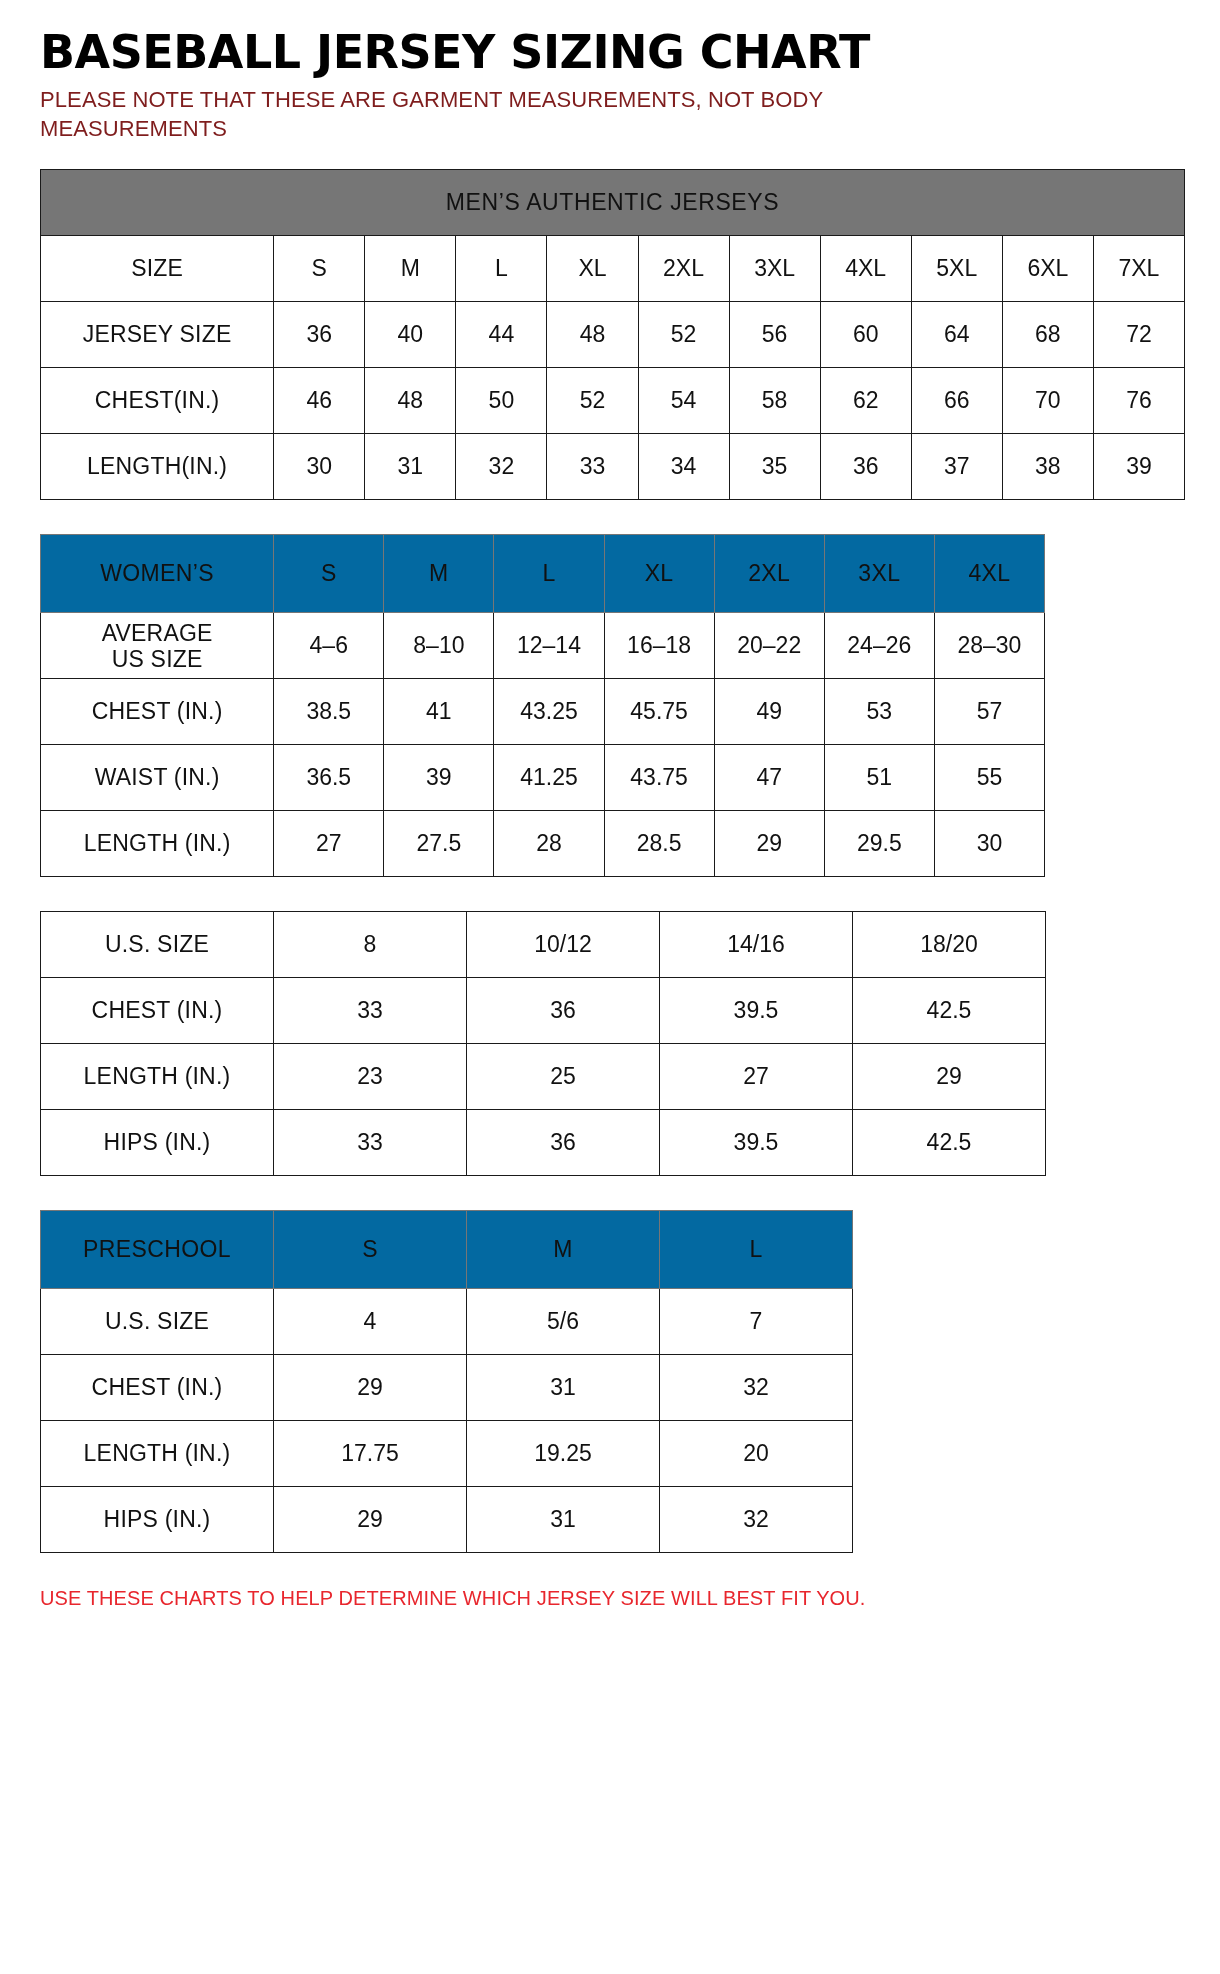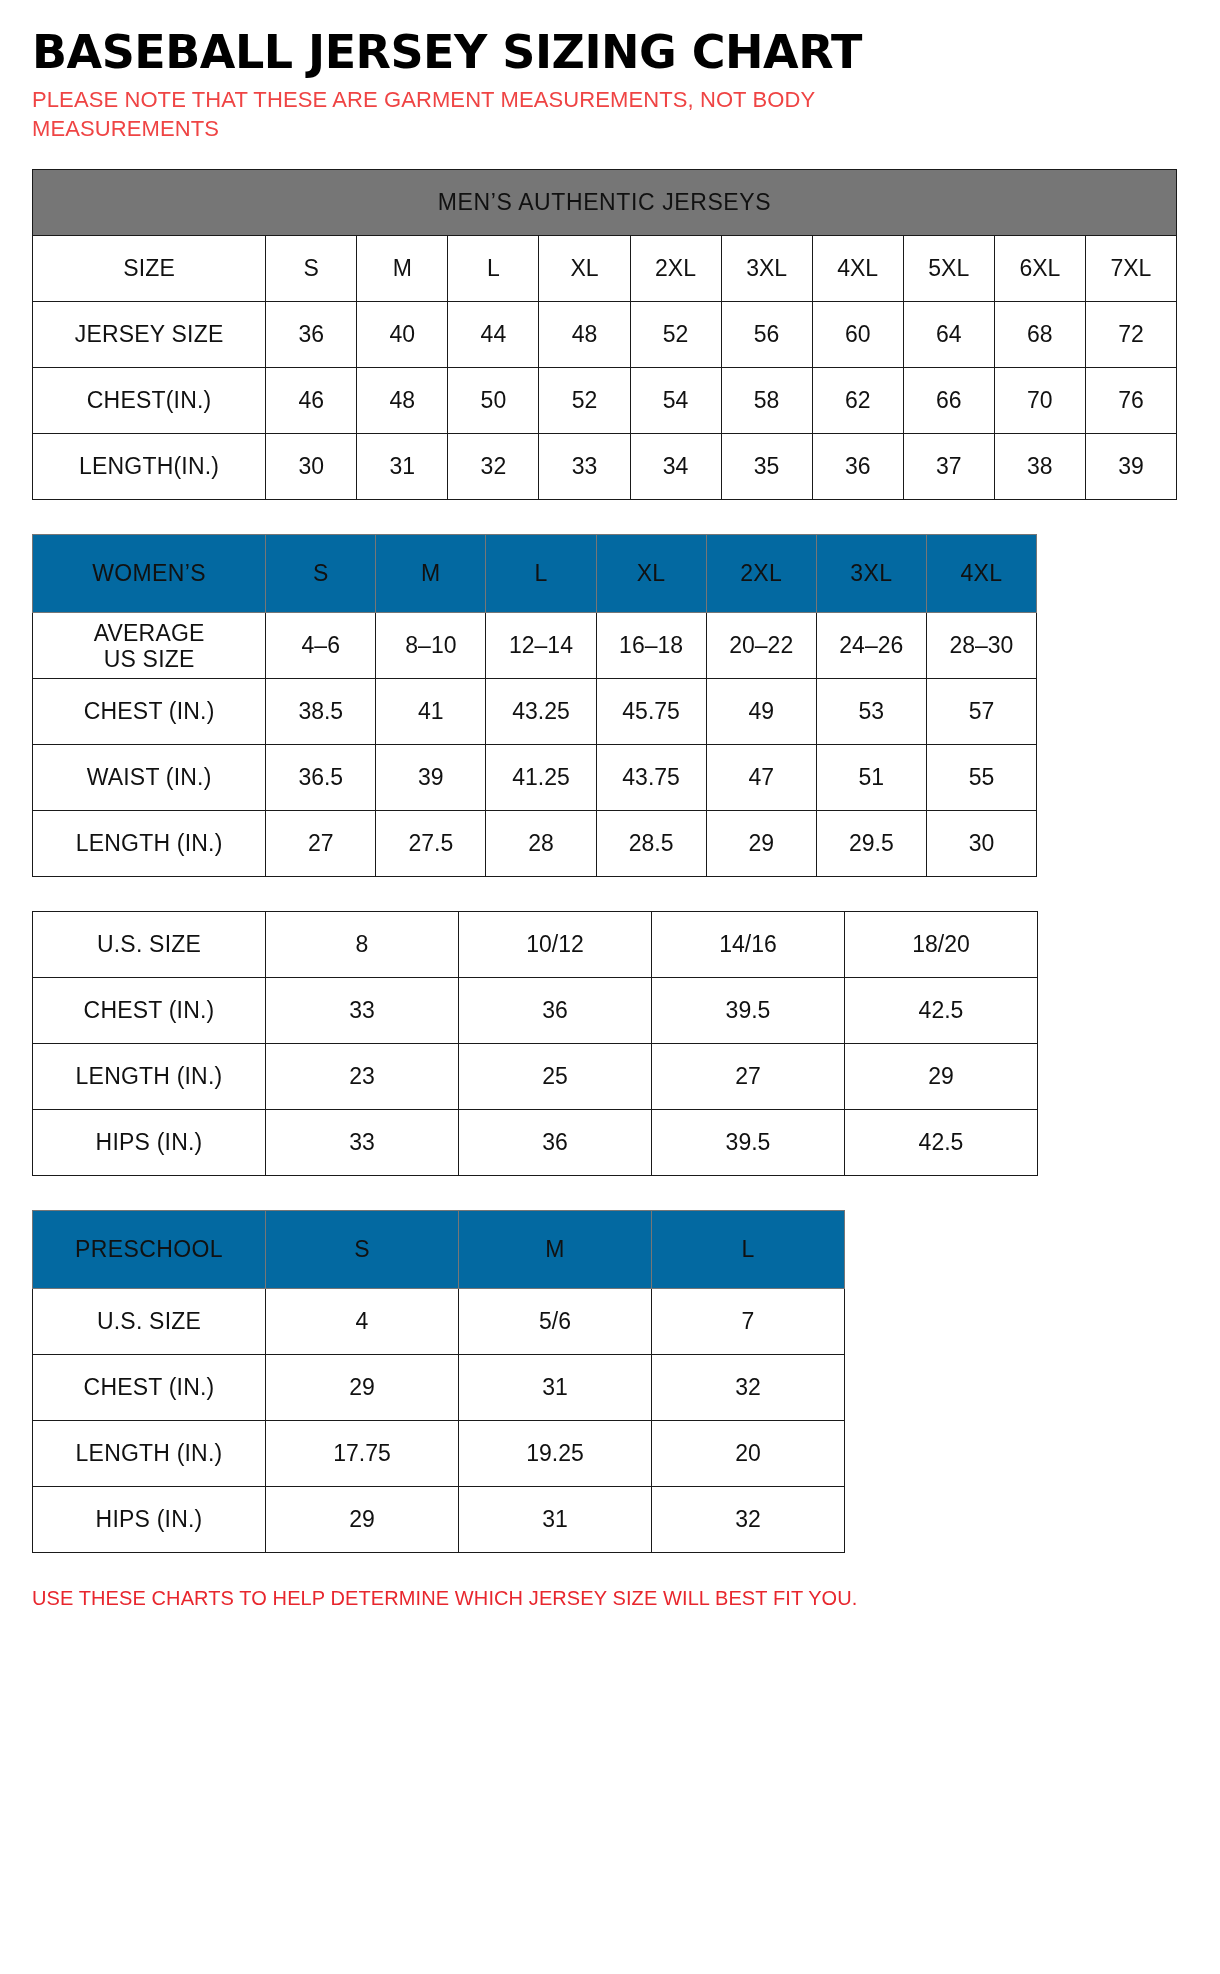--- a/index.html
+++ b/index.html
@@ -10,33 +10,33 @@
   body {
     width: 1220px;
     min-height: 1974px;
     font-family: "Liberation Sans", sans-serif;
     color: #1a1a1a;
     -webkit-font-smoothing: antialiased;
   }
   .page {
     width: 980px;
     box-sizing: border-box;
-    padding: 28px 40px 0 32px;
+    padding: 28px 40px 0 40px;
   }
   h1.title {
     font-size: 46px;
     line-height: 1.05;
     font-weight: 700;
     letter-spacing: -0.5px;
     margin: 0 0 10px 0;
     color: #000;
     font-family: "DejaVu Sans", sans-serif;
   }
   .note {
-    color: #ef4444;
+    color: #7f1d1d;
     font-size: 22px;
     line-height: 1.3;
     margin: 0 0 26px 0;
     letter-spacing: 0.1px;
   }
   table.chart {
     border-collapse: collapse;
     table-layout: fixed;
     margin-bottom: 34px;
     background: #fff;

